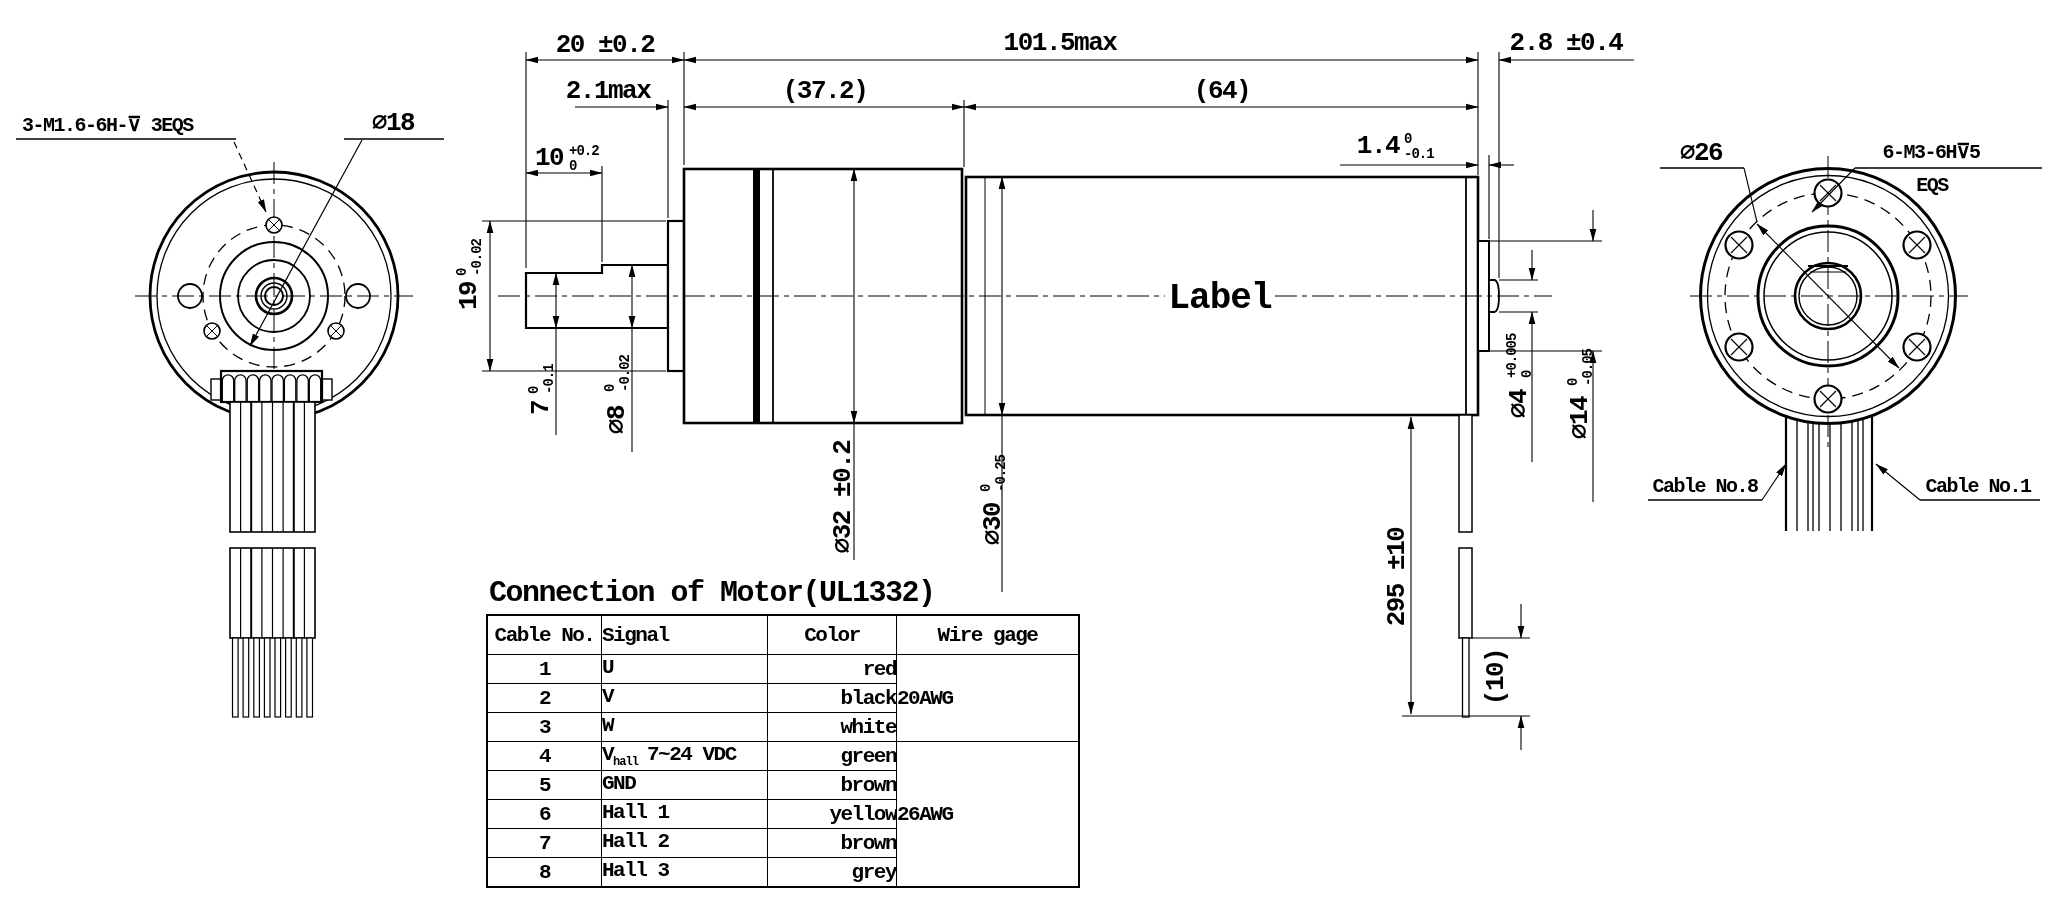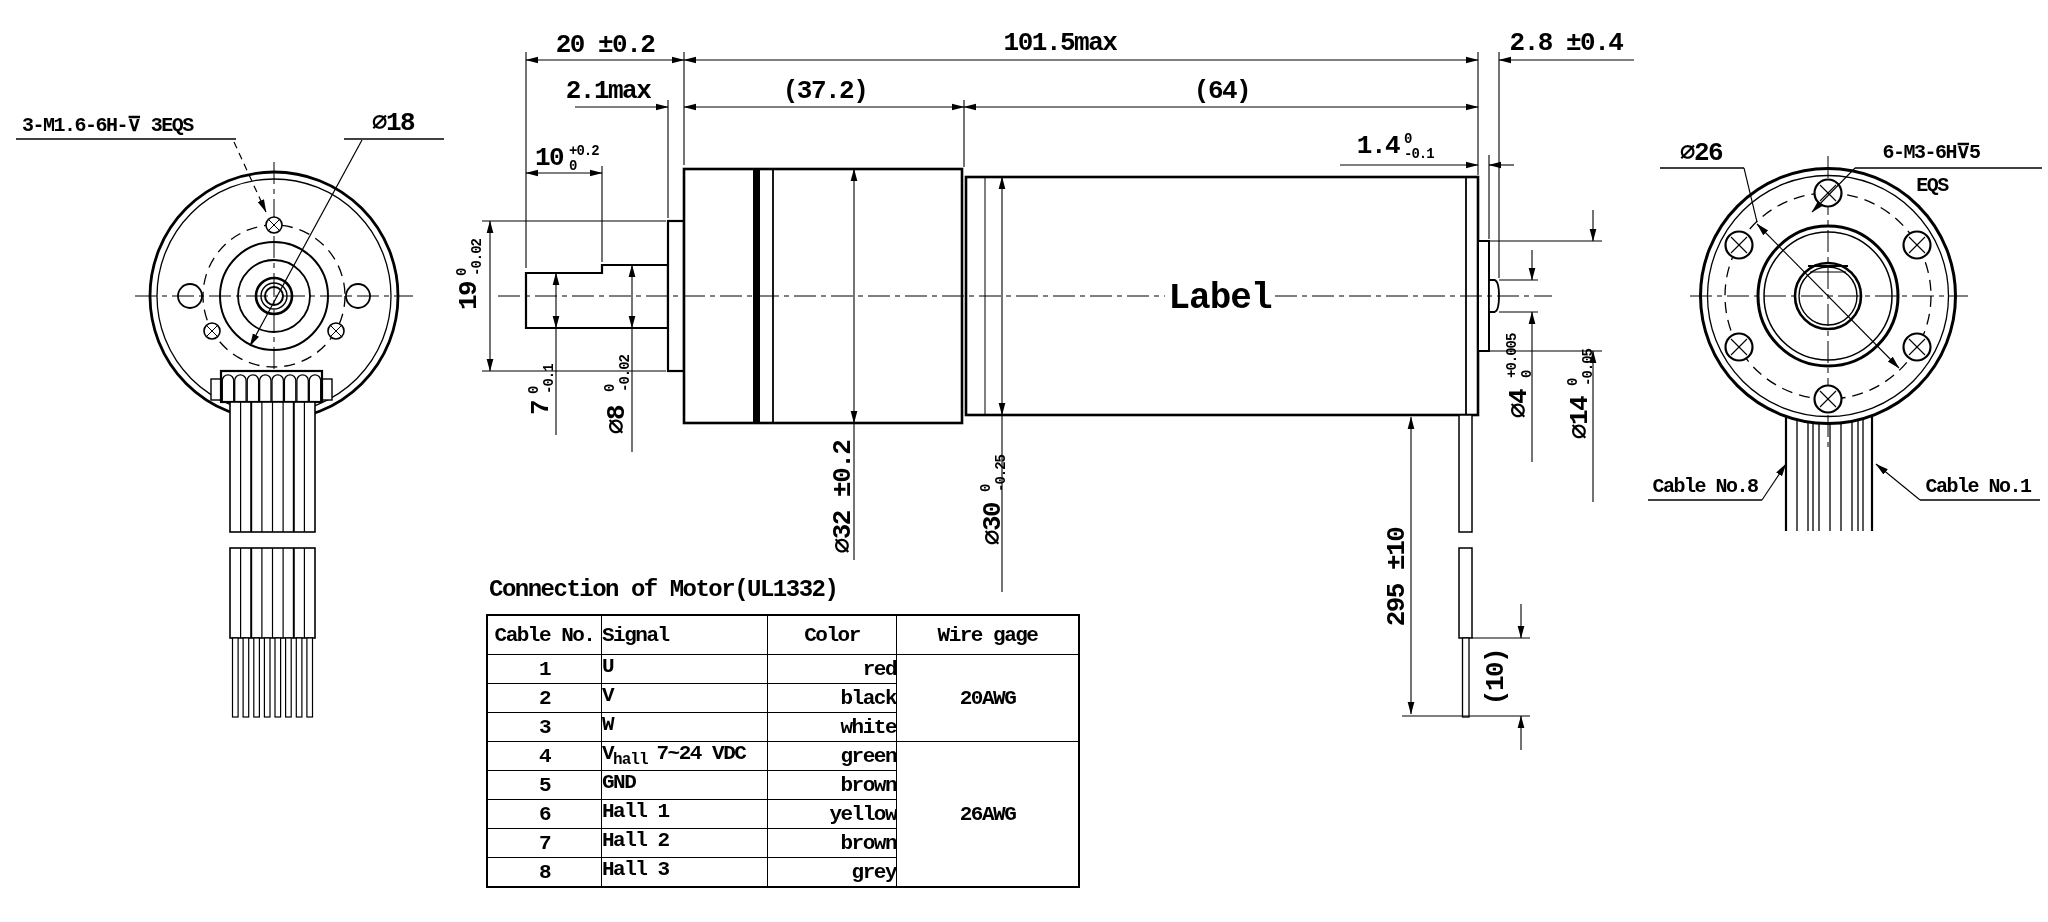--- a/index.html
+++ b/index.html
@@ -11,30 +11,30 @@
   svg .blk{fill:#000;stroke:none;}
   svg text{fill:#000;font-family:"Liberation Mono","DejaVu Sans Mono",monospace;font-weight:700;}
   svg .dm{font-size:26px;letter-spacing:-1.5px;}
   svg .ds{font-size:14px;letter-spacing:-1px;}
   svg .dl{font-size:20px;letter-spacing:-1.5px;}
   svg .big{font-size:36px;letter-spacing:-1px;}
   .cl{stroke:#000;stroke-width:1;stroke-dasharray:22 5 5 5;fill:none;}
   .dsh{stroke-dasharray:11 7;}
   .ldsh{stroke-dasharray:7 5;}
 
-  .tbl-title{position:absolute;left:489px;top:576px;font-size:24px;font-weight:700;letter-spacing:-1.5px;color:#000;white-space:nowrap;}
+  .tbl-title{position:absolute;left:489px;top:576px;font-size:30px;font-weight:700;letter-spacing:-1.5px;color:#000;white-space:nowrap;}
   table.ctable{position:absolute;left:486px;top:614px;border-collapse:collapse;border:2.5px solid #000;table-layout:fixed;}
   .ctable th,.ctable td{border:1.5px solid #000;padding:0;font-size:21px;font-weight:700;letter-spacing:-1.5px;color:#000;white-space:nowrap;overflow:hidden;}
   .ctable th{height:38px;text-align:center;}
   .ctable td{height:28px;}
   .c-no{width:113px;text-align:center;}
   .c-sig{width:165px;text-align:left;padding-left:6px;}
   .c-col{width:128px;text-align:right;padding-left:36px;}
-  .c-gage{width:181px;text-align:center;}
-  .ctable sub{font-size:16px;letter-spacing:-1px;}
+  .c-gage{width:181px;text-align:left;}
+  .ctable sub{font-size:12px;letter-spacing:-1px;}
   .rest{margin-left:9px;}
 </style>
 </head>
 <body>
 
 <div id="stage">
 
 <svg width="2048" height="922" viewBox="0 0 2048 922">
   <defs>
     <marker id="ah" viewBox="0 0 12 8" markerWidth="13" markerHeight="9" refX="11.5" refY="4" orient="auto-start-reverse" markerUnits="userSpaceOnUse">

